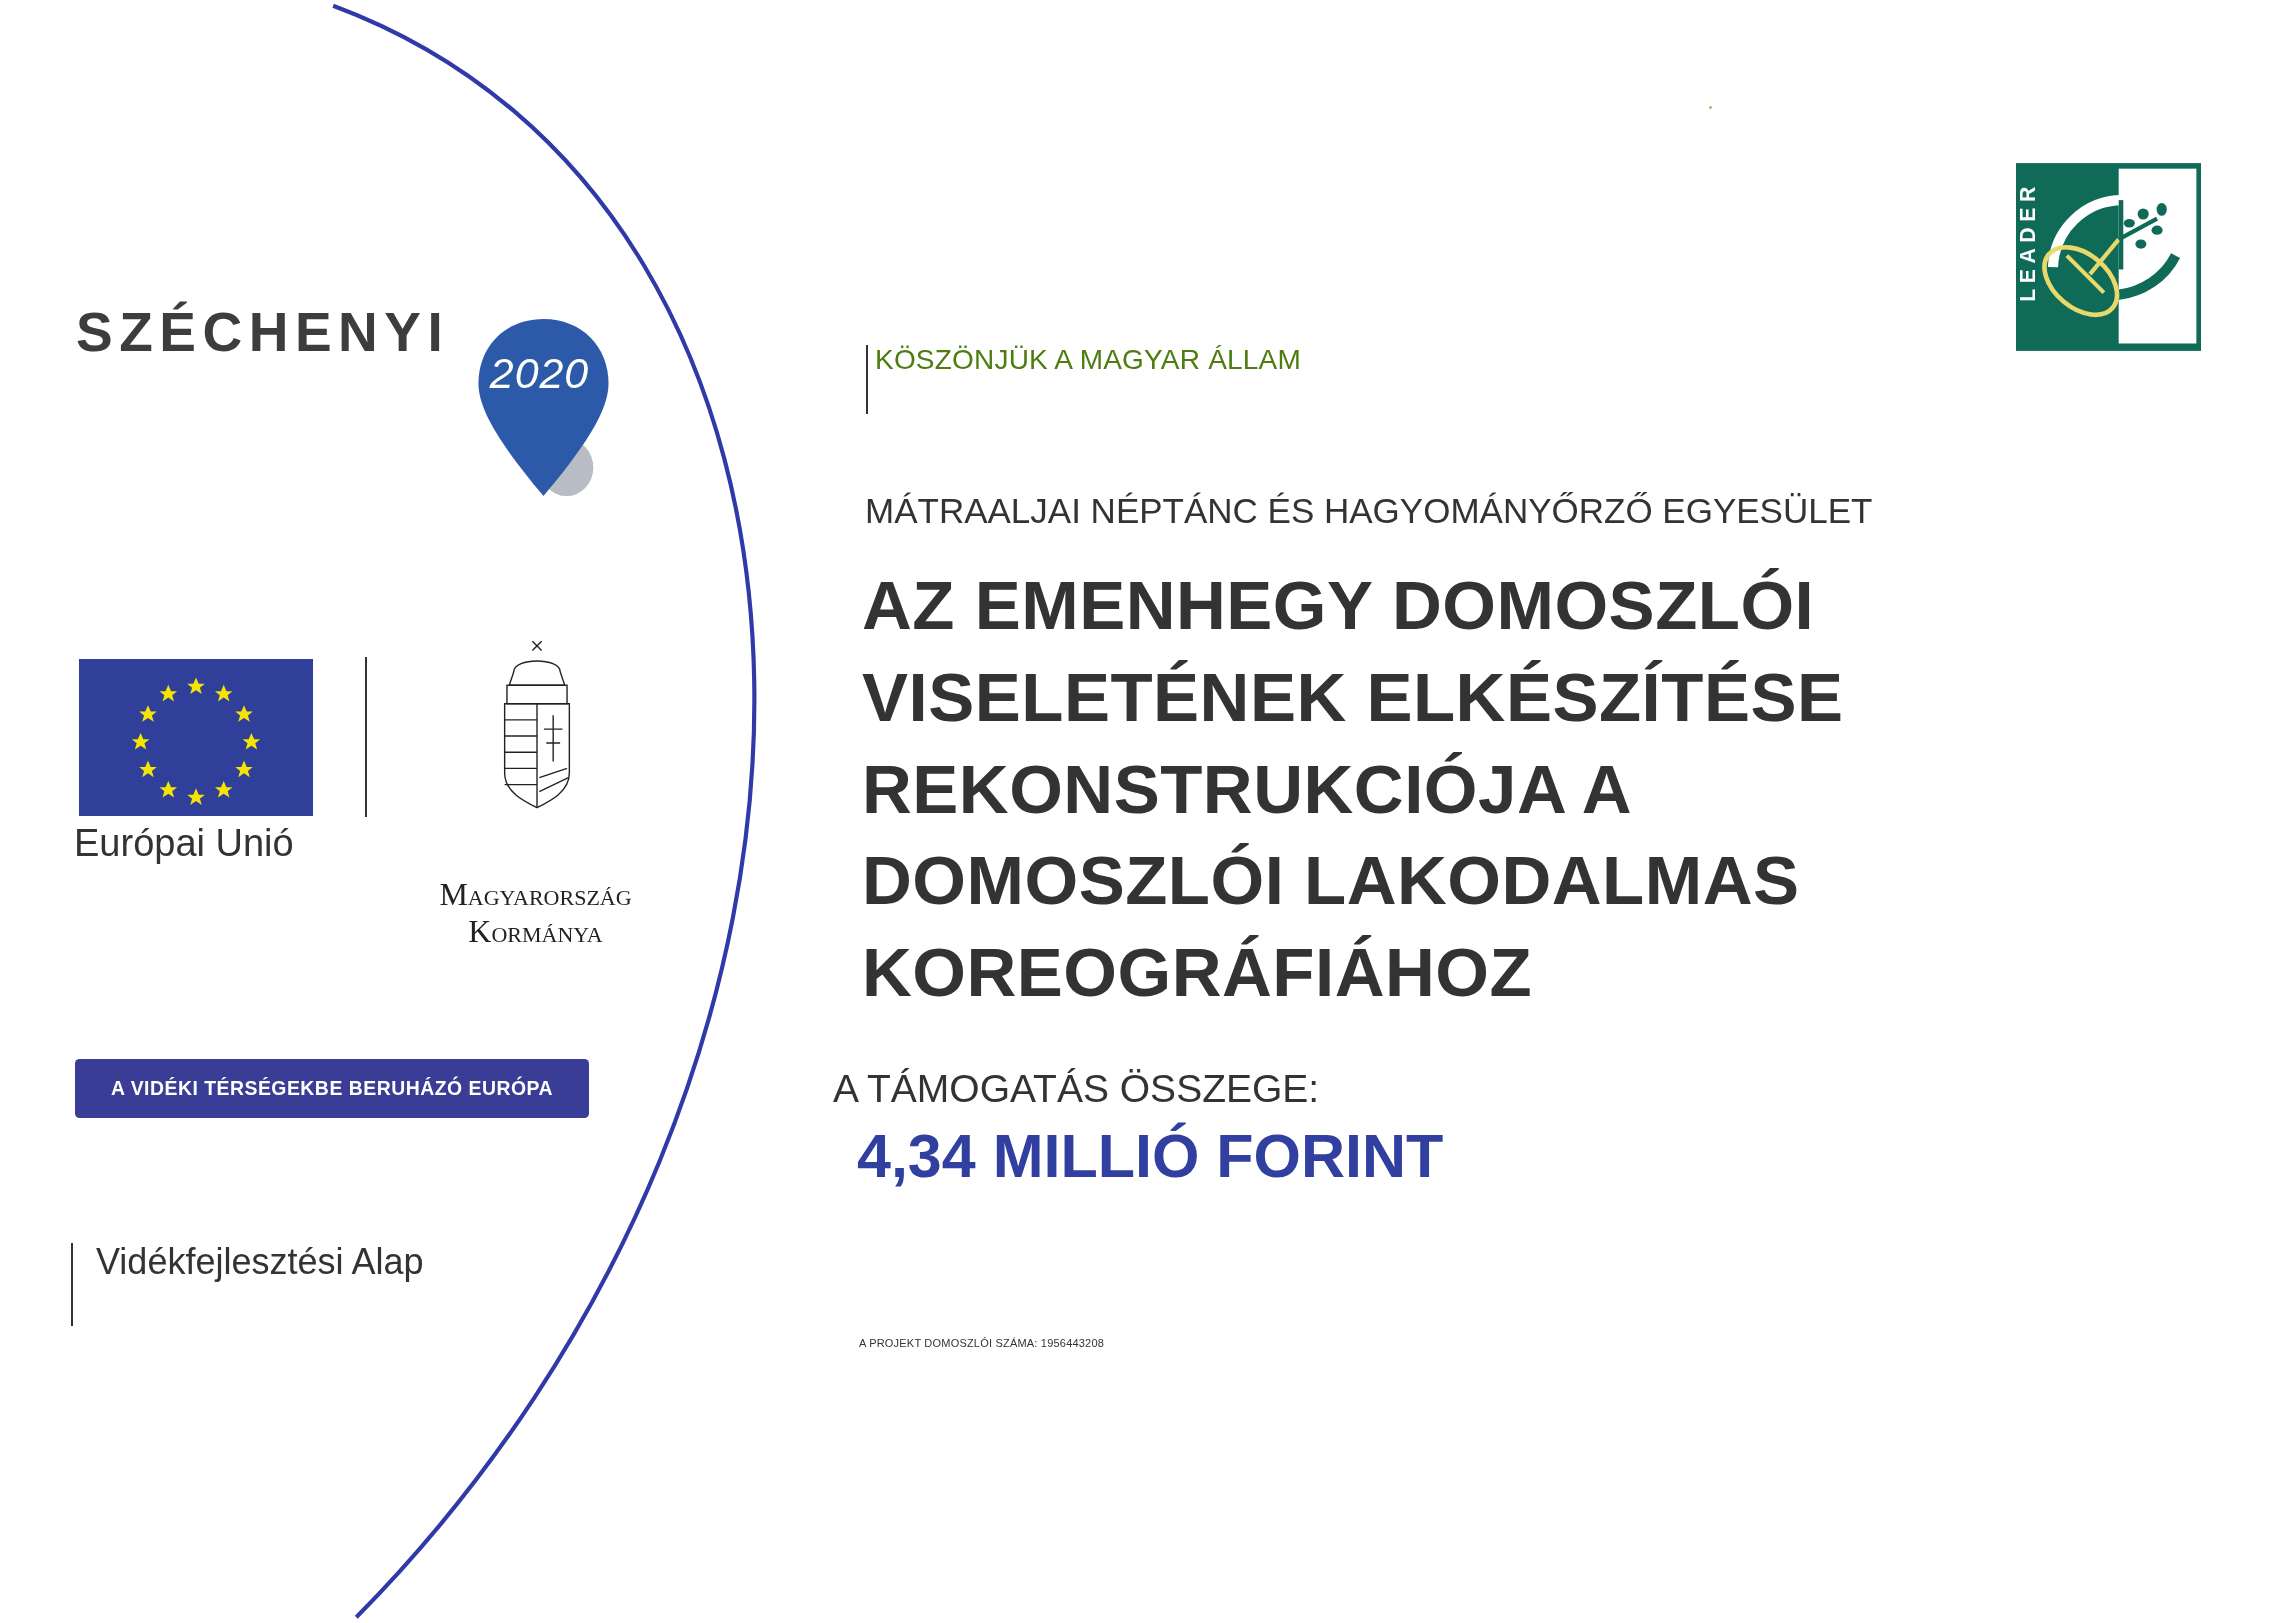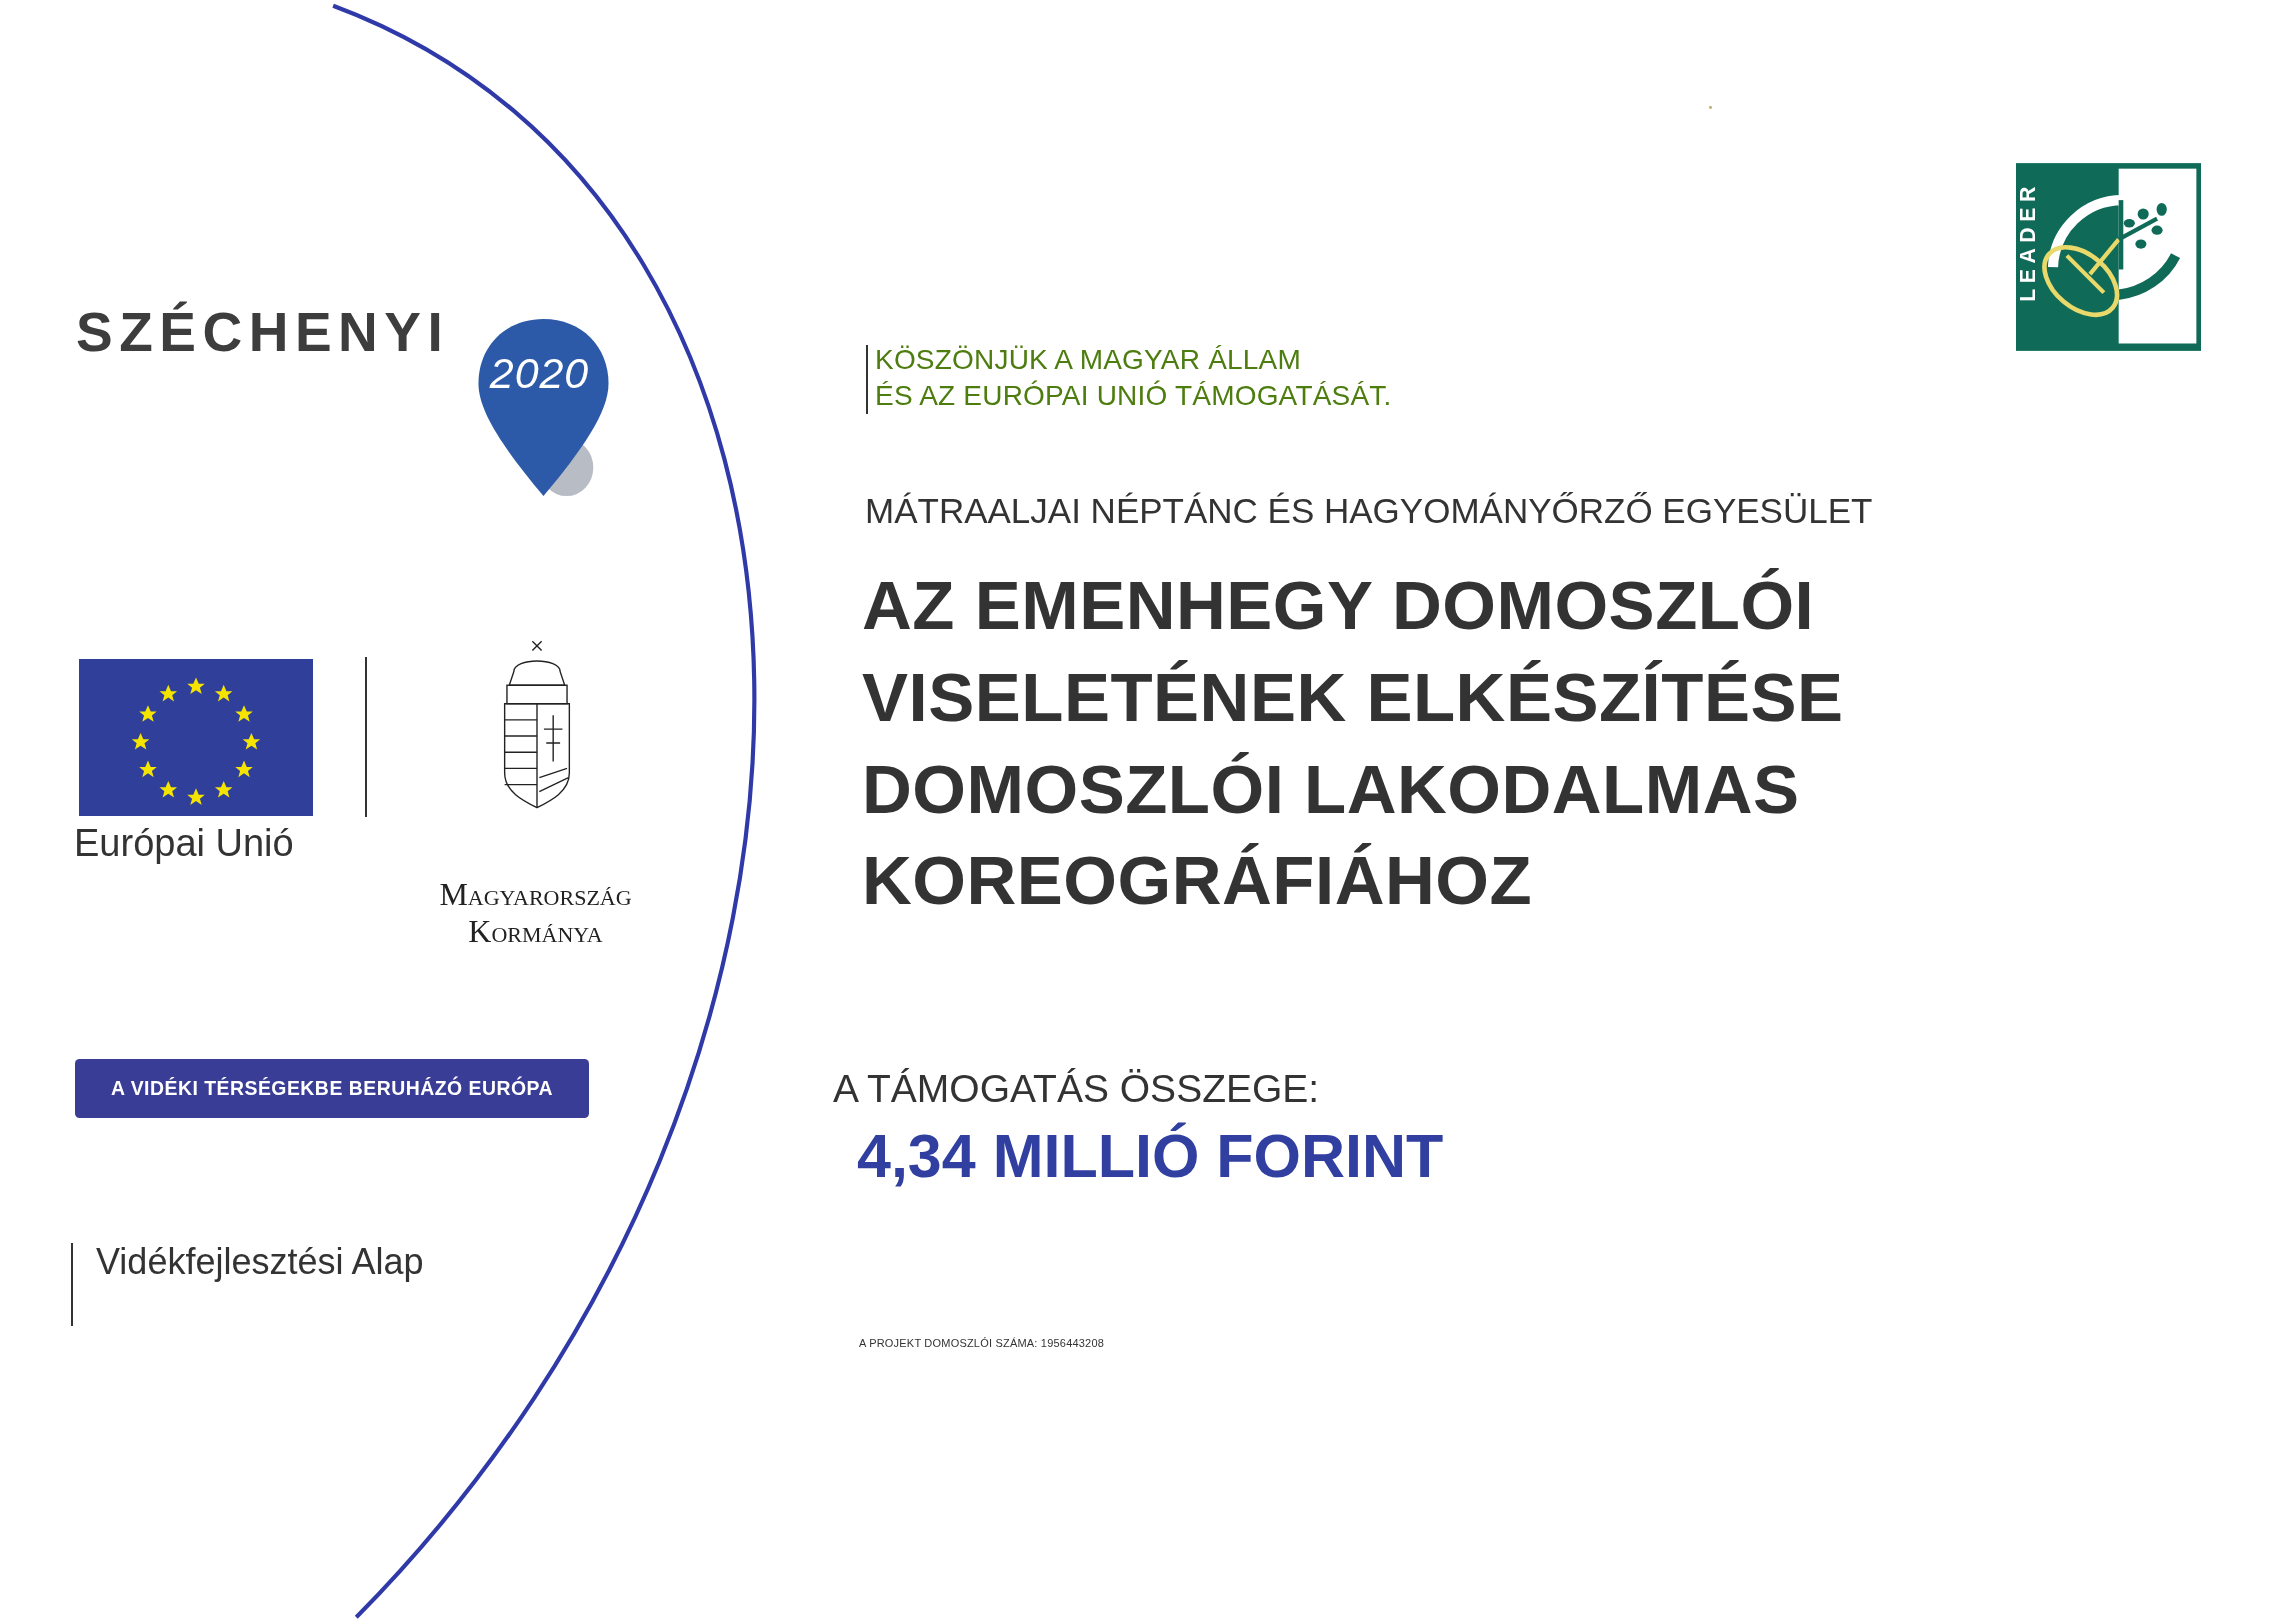--- a/index.html
+++ b/index.html
@@ -107,28 +107,28 @@
   <ellipse cx="315" cy="100" rx="11" ry="14" fill="#0f6b58"></ellipse>
   <ellipse cx="305" cy="145" rx="12" ry="10" fill="#0f6b58"></ellipse>
   <ellipse cx="270" cy="175" rx="12" ry="10" fill="#0f6b58"></ellipse>
 </svg>
 
 <div class="abs dot"></div>
 
 <div class="abs thanks-bar"></div>
 <div class="abs thanks-text" style="left:875px;">
   <div>KÖSZÖNJÜK A MAGYAR ÁLLAM</div>
-  <div>ÉS AZ EURÓPAI UNIÓ TÁMOGATÁSÁT.</div>
 </div>
 
 <div class="abs org-name">MÁTRAALJAI NÉPTÁNC ÉS HAGYOMÁNYŐRZŐ EGYESÜLET</div>
 
 <div class="abs project-title">
   <div>AZ EMENHEGY DOMOSZLÓI</div>
   <div>VISELETÉNEK ELKÉSZÍTÉSE</div>
+  <div>REKONSTRUKCIÓJA A</div>
   <div>DOMOSZLÓI LAKODALMAS</div>
   <div>KOREOGRÁFIÁHOZ</div>
 </div>
 
 <div class="abs support-label">A TÁMOGATÁS ÖSSZEGE:</div>
 <div class="abs support-amount">4,34 MILLIÓ FORINT</div>
 
 <div class="abs project-id">
   <span>A PROJEKT DOMOSZLÓI SZÁMA:</span>
   <span>1956443208</span>

